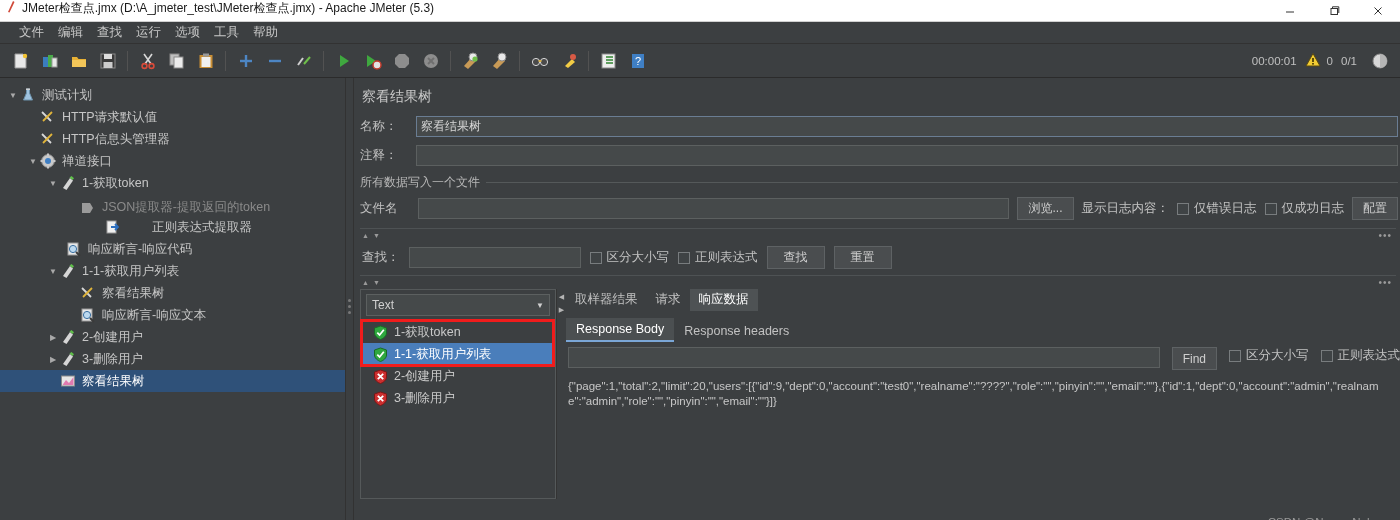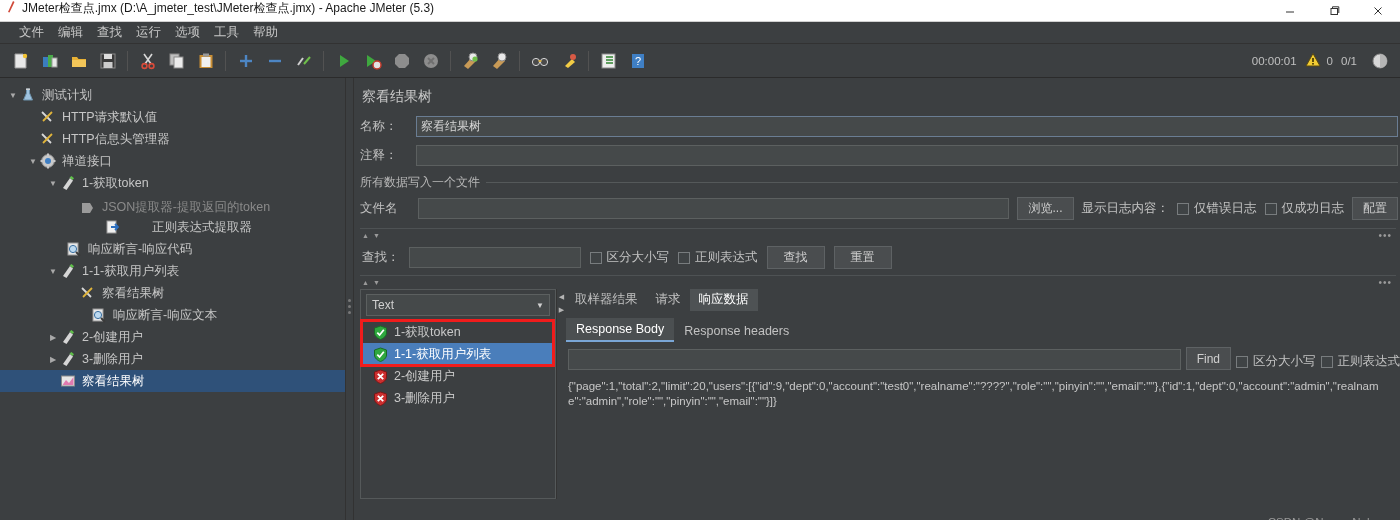--- a/index.html
+++ b/index.html
@@ -149,21 +149,21 @@
   .tabs { display: flex; align-items: flex-end; gap: 0; height: 22px; }
   .tab {
     font-size: 12.5px; color: #c2c2c2; padding: 3px 9px; white-space: nowrap;
   }
   .tab.active { background: #4e5254; color: #ffffff; }
   .subtabs { display: flex; align-items: flex-end; height: 26px; margin-top: 5px; }
   .subtab {
     font-size: 12.5px; color: #c2c2c2; padding: 4px 10px; white-space: nowrap;
   }
   .subtab.active { background: #4b4f51; color: #ffffff; border-bottom: 2px solid #7aa6d6; }
-  .findrow { display: flex; align-items: flex-end; gap: 5px; padding: 5px 0 5px 2px; }
+  .findrow { display: flex; align-items: flex-start; gap: 12px; padding: 5px 0 5px 2px; }
   .findfield { flex: 1; height: 21px; background: #45494a; border: 1px solid #5c6060; }
   .bodytext {
     flex: 1; font-size: 11.5px; color: #c7c7c7; line-height: 15px;
     padding: 4px 2px 0 2px; word-break: break-all; white-space: pre-wrap;
     font-family: "Liberation Sans", "DejaVu Sans", sans-serif;
   }
 
   #watermark {
     position: absolute; right: 12px; bottom: 6px; font-size: 11.5px; color: #9a9a9a;
   }
@@ -449,21 +449,21 @@
         <span class="tlabel">1-1-获取用户列表</span>
       </div>
       <div class="trow" style="padding-left: 66px;">
         <span class="twist"></span>
         <span class="ticon" style="display: inline-block; width: 18px; height: 16px;"><svg width="16" height="16" viewBox="0 0 16 16">
             <line x1="2" y1="3" x2="11" y2="12" stroke="#d8d8d8" stroke-width="1.8"></line>
             <line x1="12" y1="3" x2="3" y2="12" stroke="#e0b43a" stroke-width="1.8"></line>
           </svg></span>
         <span class="tlabel">察看结果树</span>
       </div>
-      <div class="trow" style="padding-left: 66px; margin-left: 11px;">
+      <div class="trow" style="padding-left: 66px;">
         <span class="twist"></span>
         <span class="ticon" style="display: inline-block; width: 18px; height: 16px;"><svg width="16" height="16" viewBox="0 0 16 16">
             <rect x="2" y="2" width="10" height="12" fill="#e8e8e8" stroke="#9a9a9a"></rect>
             <circle cx="7" cy="8" r="3.6" fill="#bcd9f0" stroke="#3a6fa0"></circle>
             <line x1="10" y1="11" x2="14" y2="15" stroke="#3a3a3a" stroke-width="2"></line>
           </svg></span>
         <span class="tlabel">响应断言-响应文本</span>
       </div>
       <div class="trow" style="padding-left: 46px;">
         <span class="twist">▶</span>

